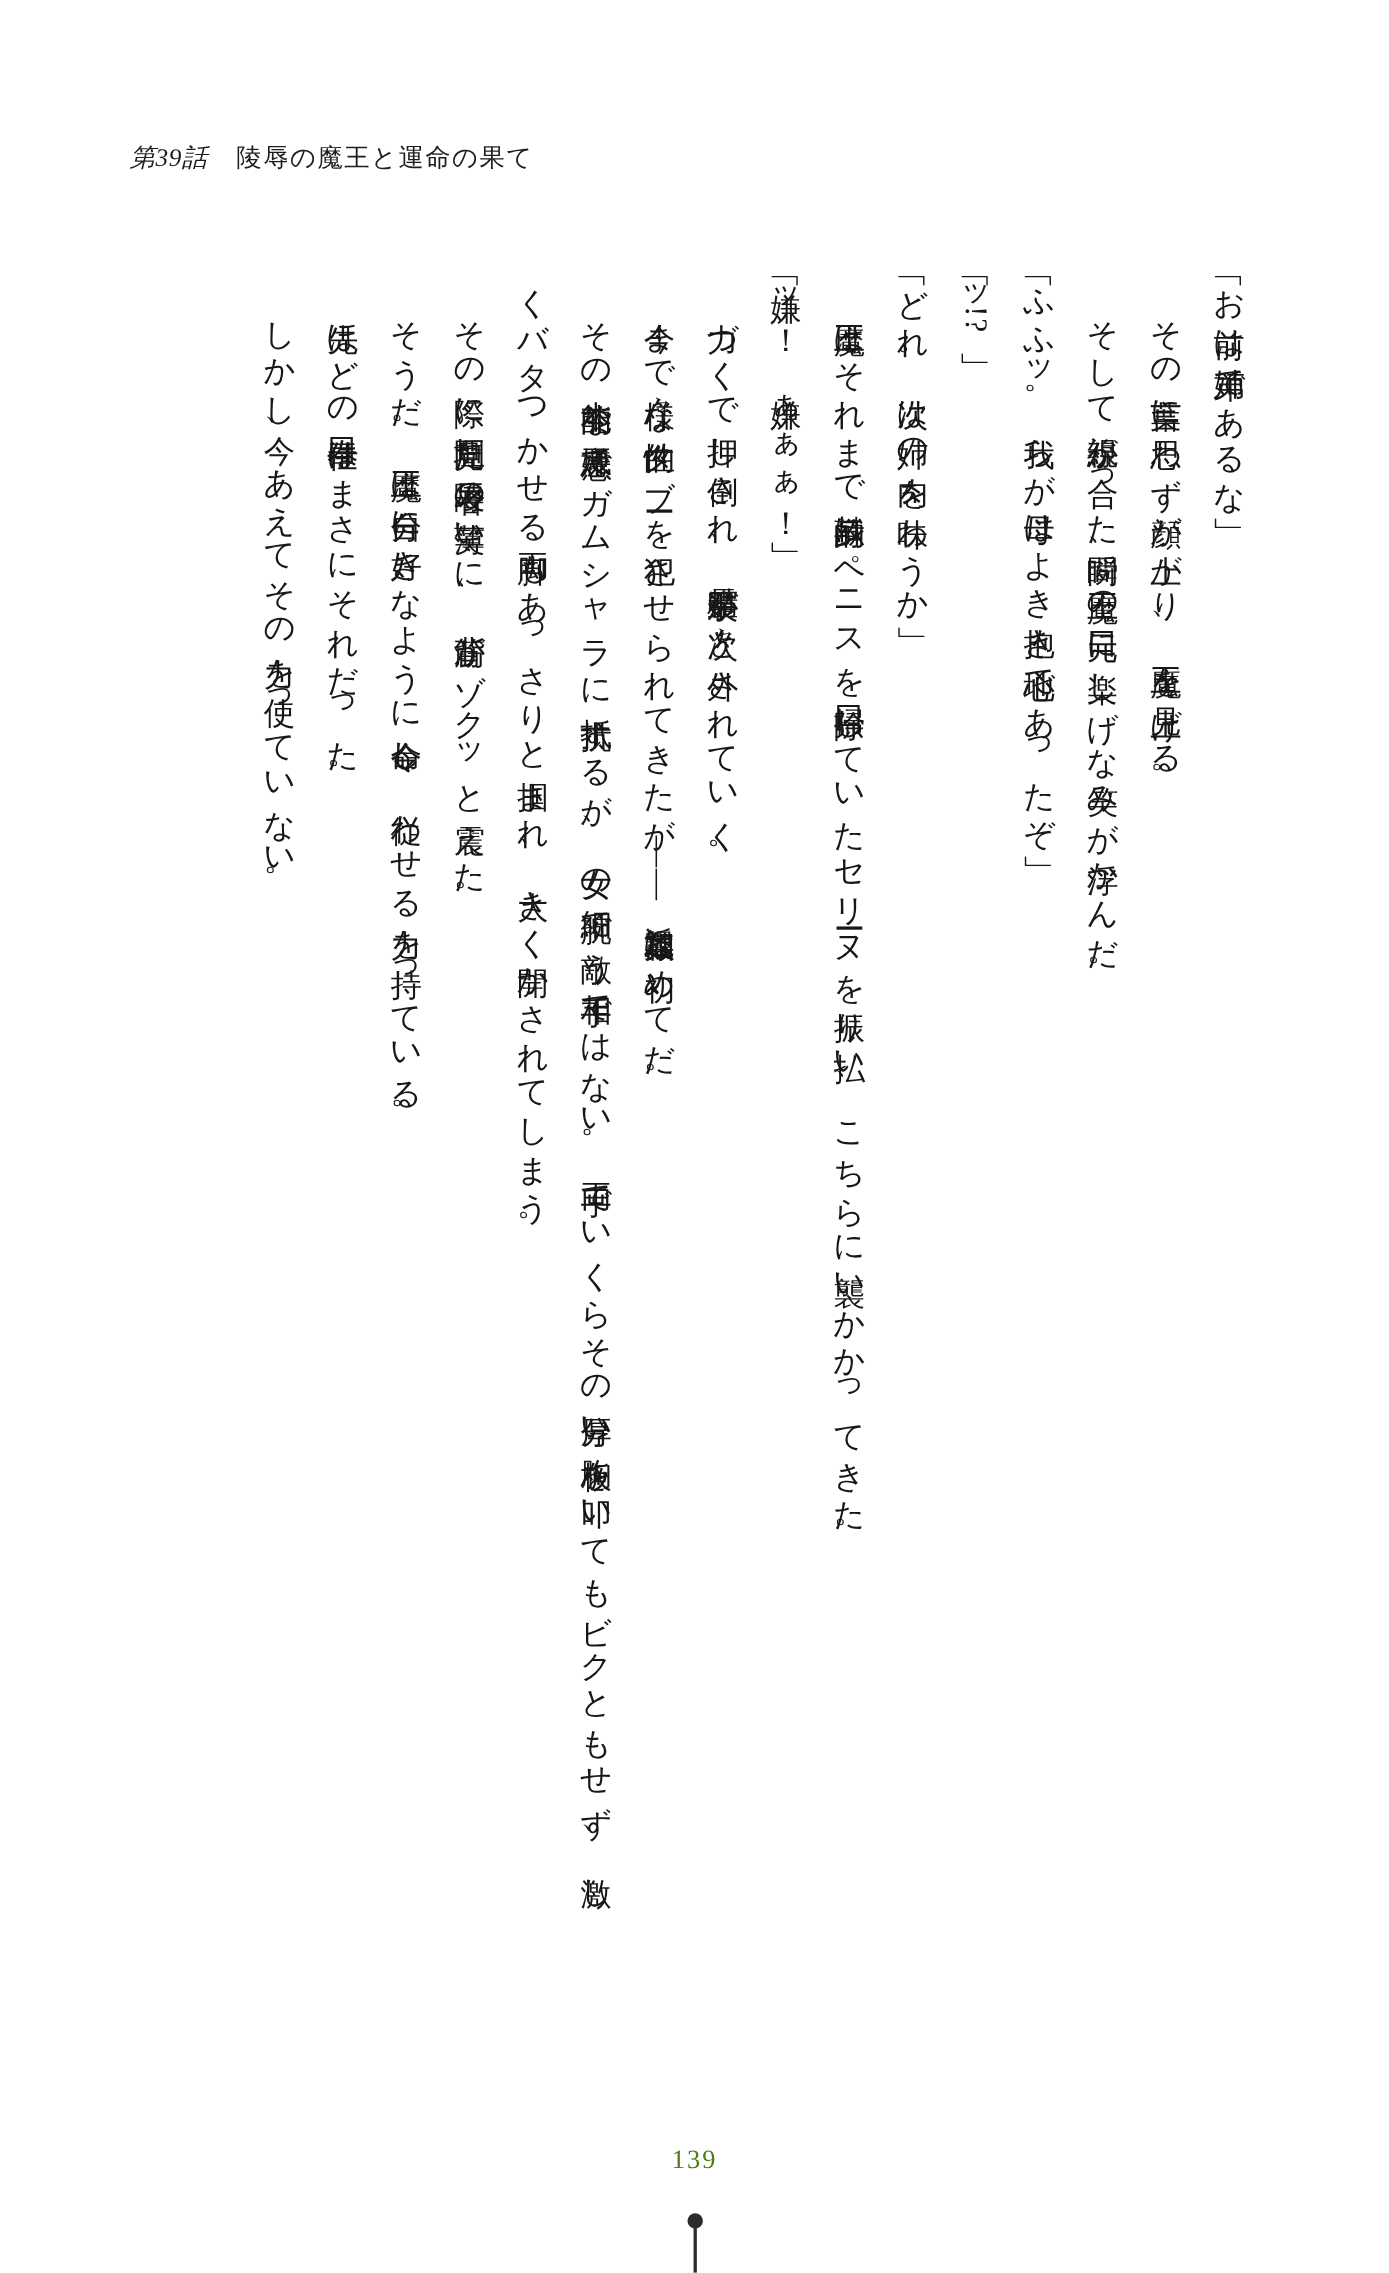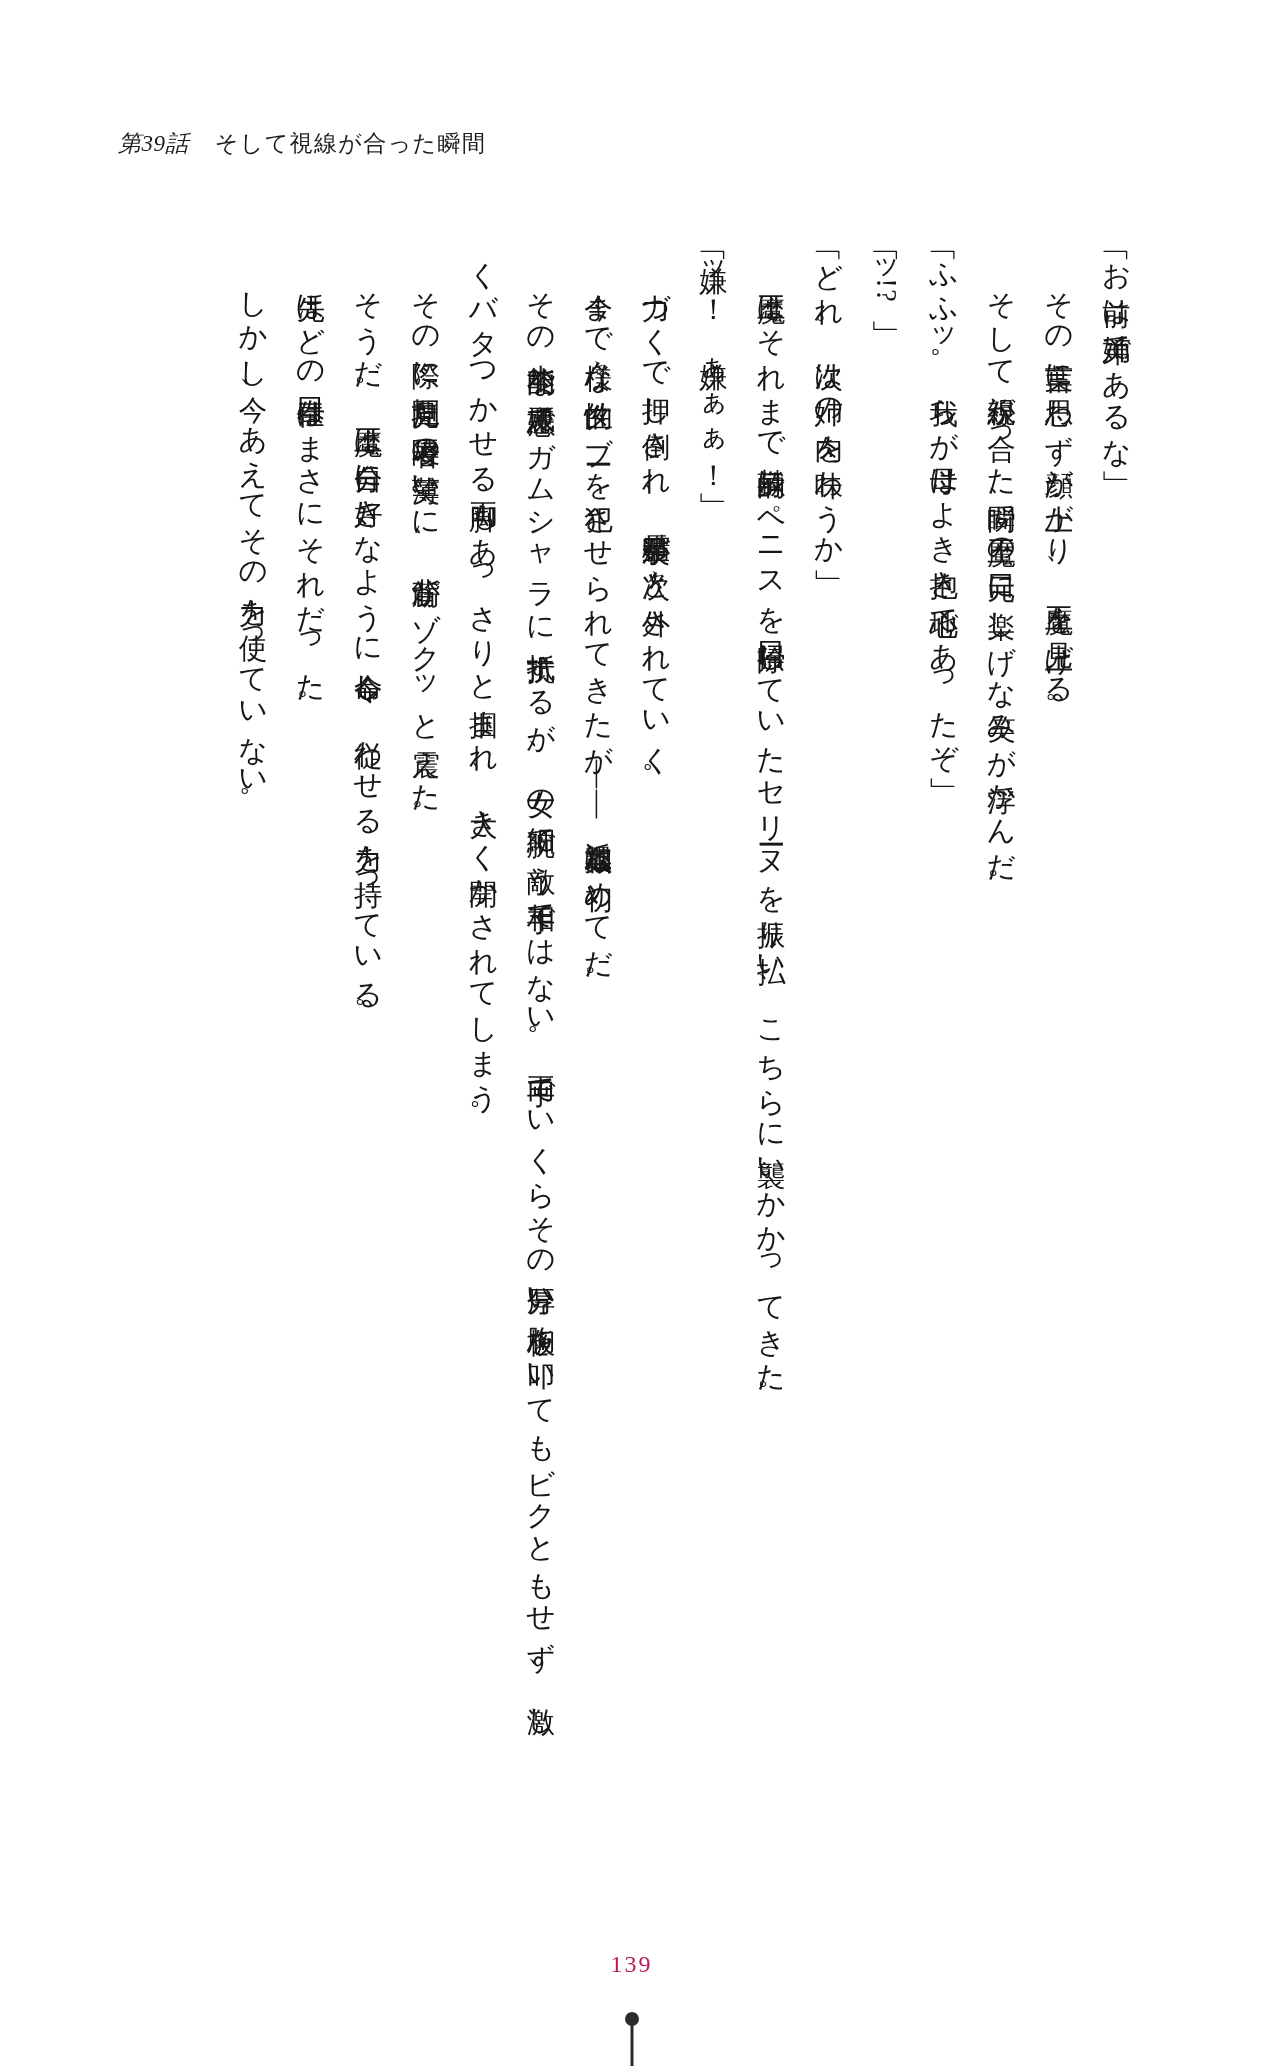--- a/index.html
+++ b/index.html
@@ -59,21 +59,21 @@
 
   
   .folio {
     position: absolute;
     bottom: 88px;
     left: 0;
     width: 100%;
     text-align: center;
     font-size: 24px;
     letter-spacing: 0.08em;
-    color: #be185d;
+    color: #4d7c0f;
   }
 
   
   .binding-mark {
     position: absolute;
     bottom: 0;
     left: 50%;
     transform: translateX(-50%);
     width: 3px;
     height: 48px;
@@ -87,21 +87,21 @@
     width: 14px;
     height: 14px;
     border-radius: 50%;
     background: #2b2b2b;
   }
 </style>
 </head>
 <body>
 
 <div class="running-head">
-  <span class="num">第39話</span><span class="sep"></span><span>そして視線が合った瞬間</span>
+  <span class="num">第39話</span><span class="sep"></span><span>陵辱の魔王と運命の果て</span>
 </div>
 
 <div class="page-body">
   <p>「お前は姉弟であるな」</p>
   <p>　その言葉に思わず顔が上がり、魔王を見上げる。</p>
   <p>　そして視線が合った瞬間、魔王の口元に楽しげな笑みが浮かんだ。</p>
   <p>「ふふッ。我らが母はよき抱き心地であったぞ」</p>
   <p>「ッ!?」</p>
   <p>「どれ。次は姉の肉を味わうか」</p>
   <p>　魔王はそれまで献身的にペニスを口掃除していたセリーヌを振り払い、こちらに襲いかかってきた。</p>

